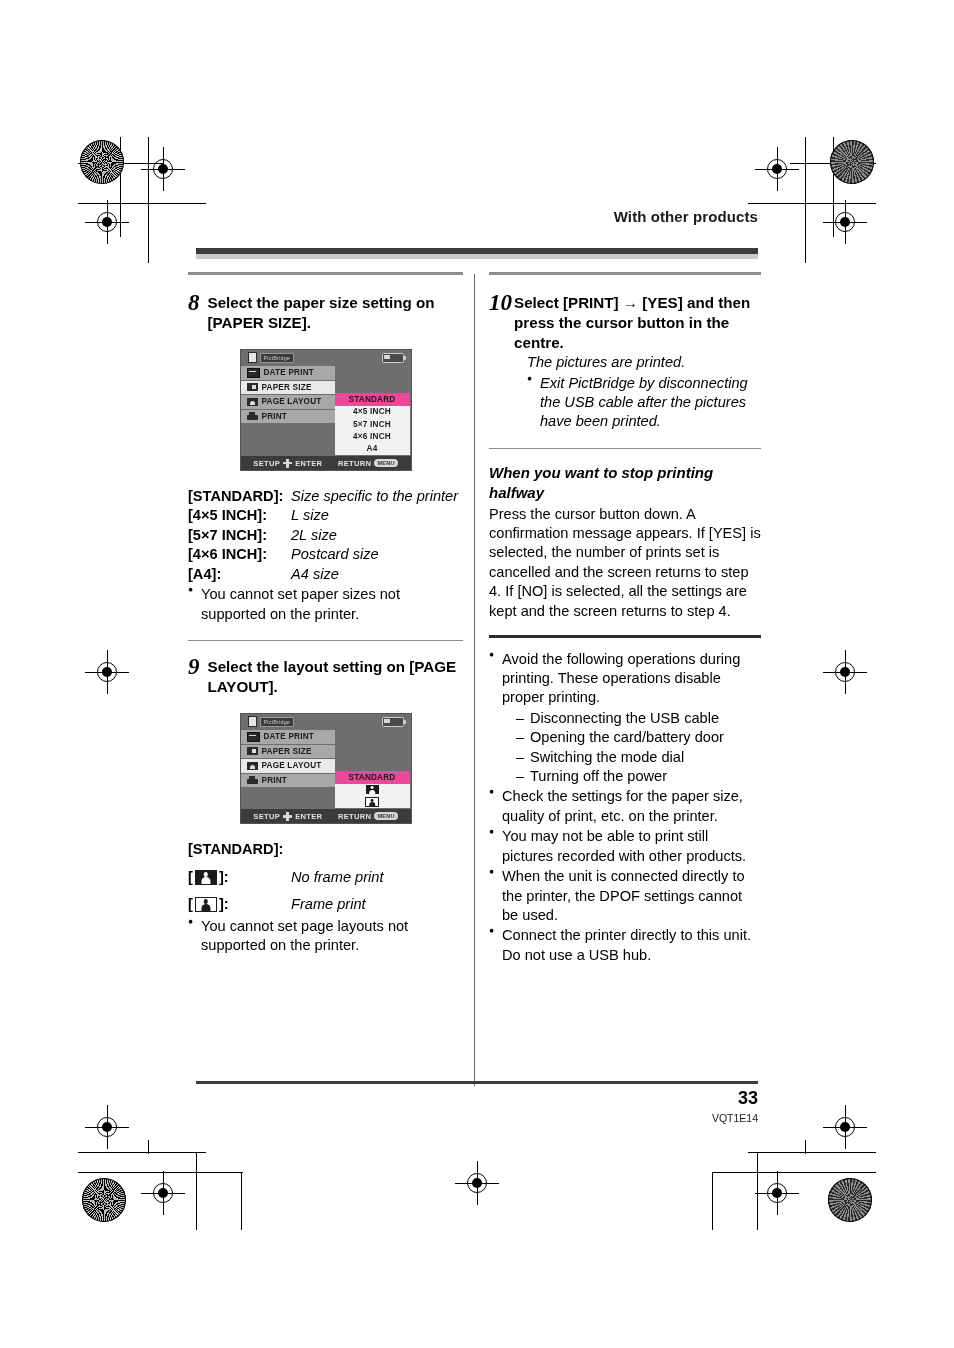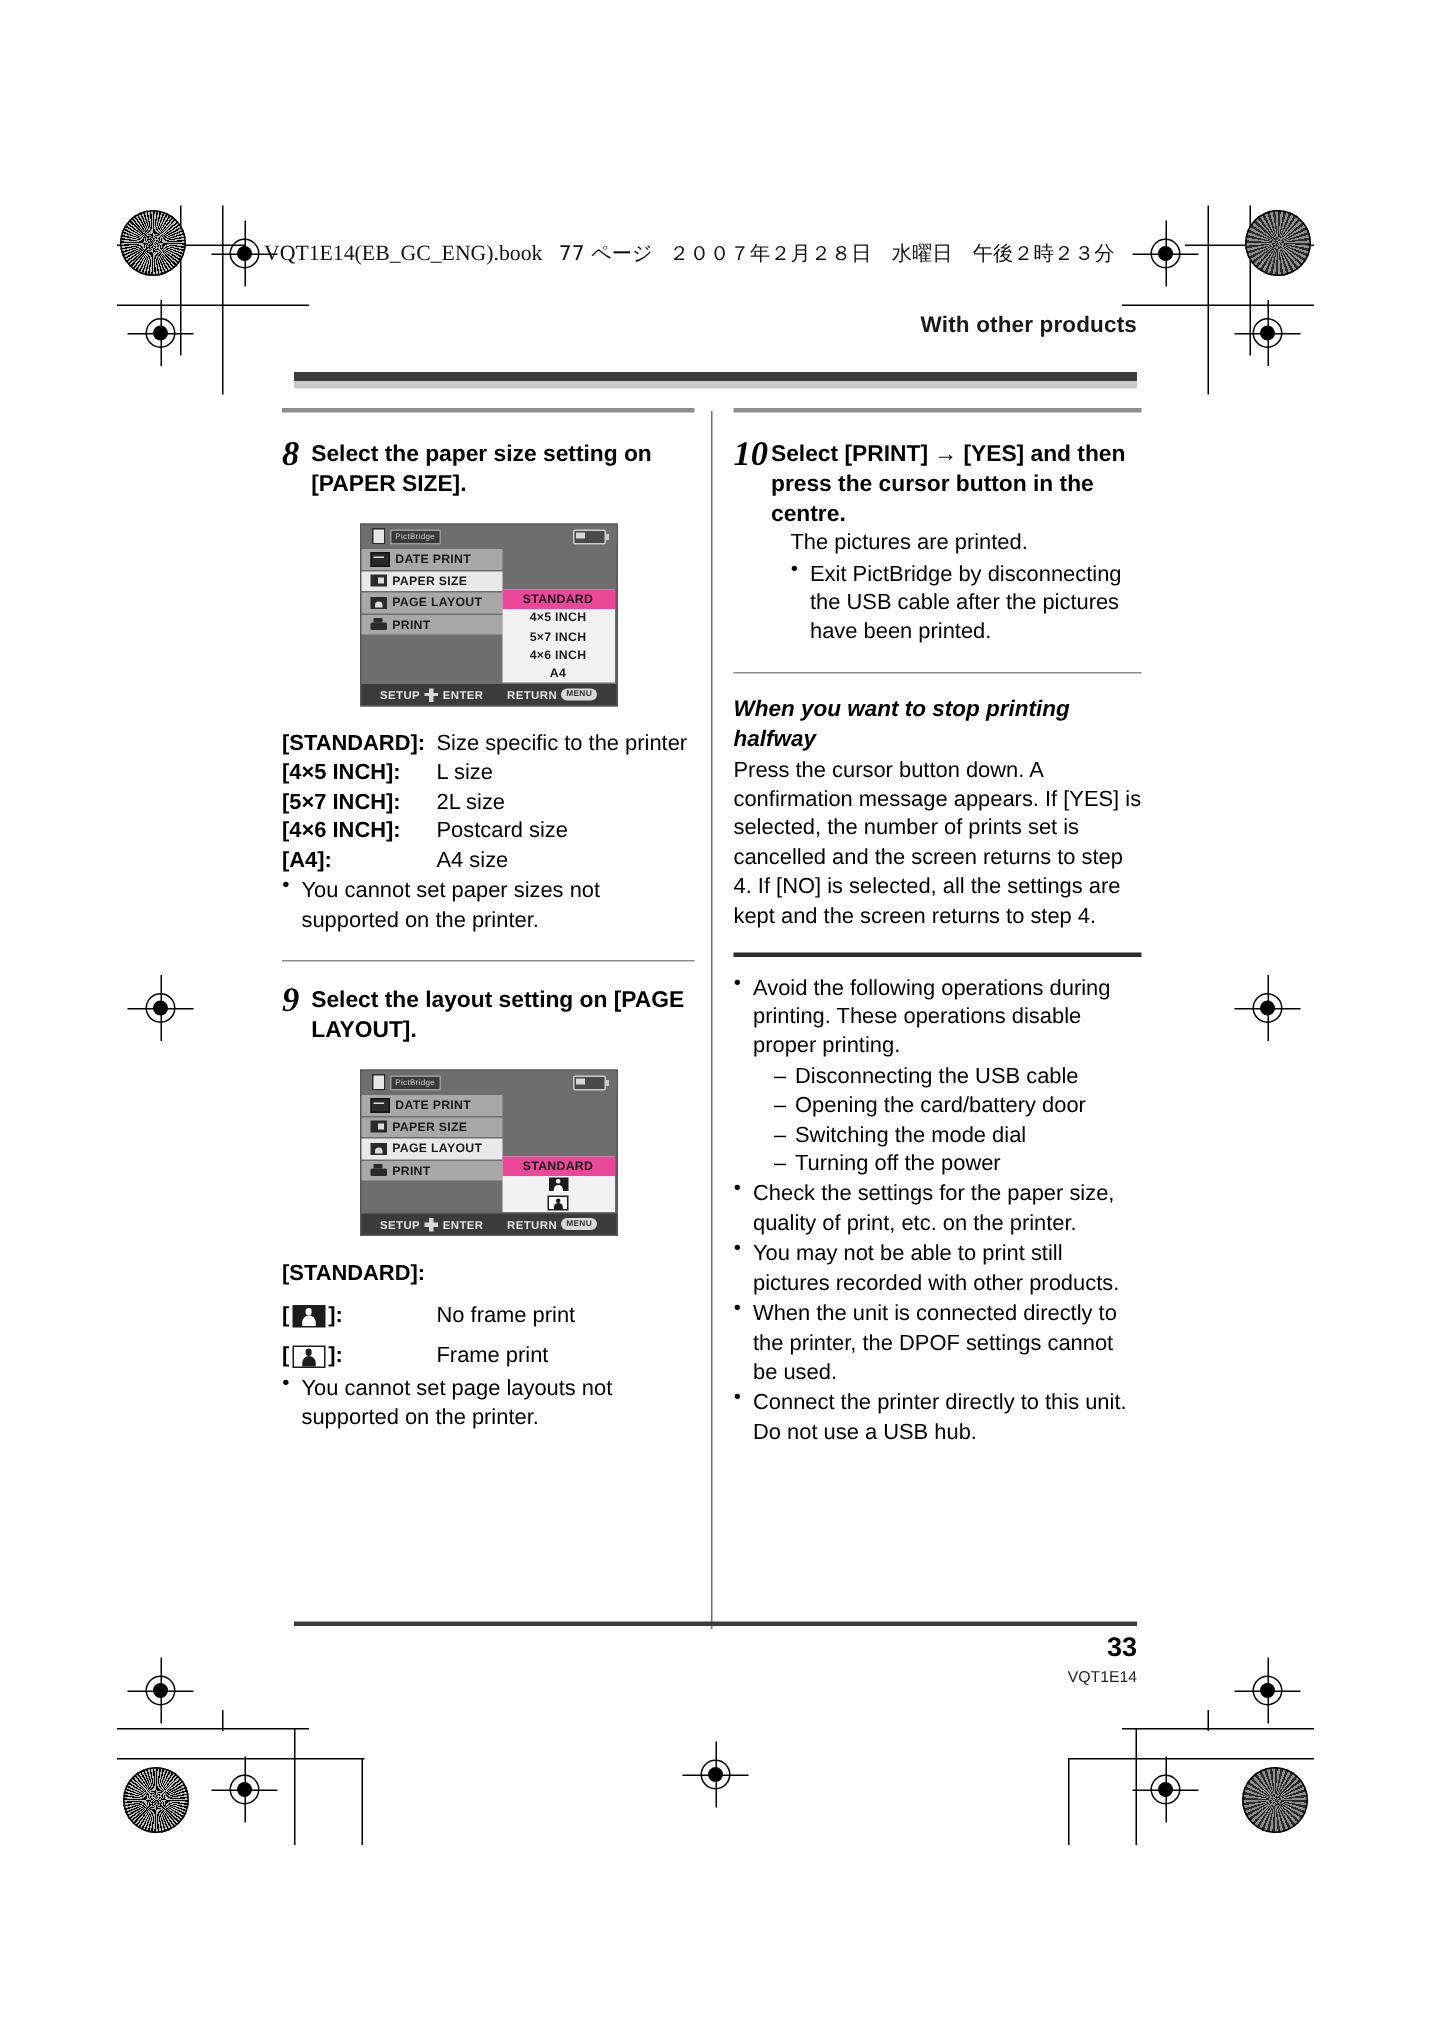--- a/index.html
+++ b/index.html
@@ -55,35 +55,35 @@
   .step-num{
     font-size:23px;font-weight:bold;font-style:italic;
     font-family:"Liberation Serif", serif;
     line-height:1.05;flex:0 0 auto;padding-right:8px;
   }
   .step-num.wide{padding-right:2px;}
   .step-title{
     font-size:15.2px;font-weight:bold;line-height:1.32;padding-top:2px;
   }
   .step-body{margin-left:34px;}
-  .step-body.n10{margin-left:38px;}
+  .step-body.n10{margin-left:38px;font-style:italic;}
   .body-text{font-size:14.6px;line-height:1.33;}
 
   ul.dots{list-style:none;margin:0;padding:0;}
   ul.dots>li{position:relative;padding-left:13px;font-size:14.6px;line-height:1.33;margin-top:1px;}
   ul.dots>li:before{content:"\25CF";position:absolute;left:0;top:-1px;font-size:8.5px;}
   ul.dash{list-style:none;margin:1px 0 0 0;padding:0 0 0 14px;}
   ul.dash>li{position:relative;padding-left:14px;font-size:14.6px;line-height:1.33;}
   ul.dash>li:before{content:"\2013";position:absolute;left:0;top:0;}
 
   
   .defs{margin-top:2px;}
   .defrow{display:flex;font-size:14.6px;line-height:1.33;align-items:flex-start;}
   .defterm{font-weight:bold;flex:0 0 103px;white-space:nowrap;}
-  .defdesc{flex:1 1 auto;}
+  .defdesc{flex:1 1 auto;font-style:italic;}
   .defrow.icon .defterm{display:flex;align-items:center;font-weight:bold;}
 
   
   .mini{
     display:inline-block;width:22px;height:15px;margin:0 2px;
     background:#1c1c1c;position:relative;vertical-align:-3px;
   }
   .mini.framed{background:#fff;border:1.6px solid #1c1c1c;width:20px;height:13px;}
   .mini .person{
     position:absolute;left:50%;transform:translateX(-50%);bottom:1px;
@@ -285,25 +285,20 @@
       </div>
   </div>
 
   <div class="reg-target" style="left:460px;top:1166px;">
       <span class="hline"></span>
       <span class="vline"></span>
       <span class="circ"></span>
       <span class="dot"></span>
     </div>
 
-  <div class="bookline">
-    <span>VQT1E14(EB_GC_ENG).book</span>
-    &nbsp;&nbsp;<span class="jp">77 ページ</span>
-    &nbsp;&nbsp;<span class="jp">２００７年２月２８日　水曜日　午後２時２３分</span>
-  </div>
 
   <div class="runhead">With other products</div>
   <div class="rule-dark"></div>
   <div class="rule-light"></div>
 
   <div class="col-divider"></div>
 
   <div class="col col-left">
 
     <div class="hr-top"></div>

